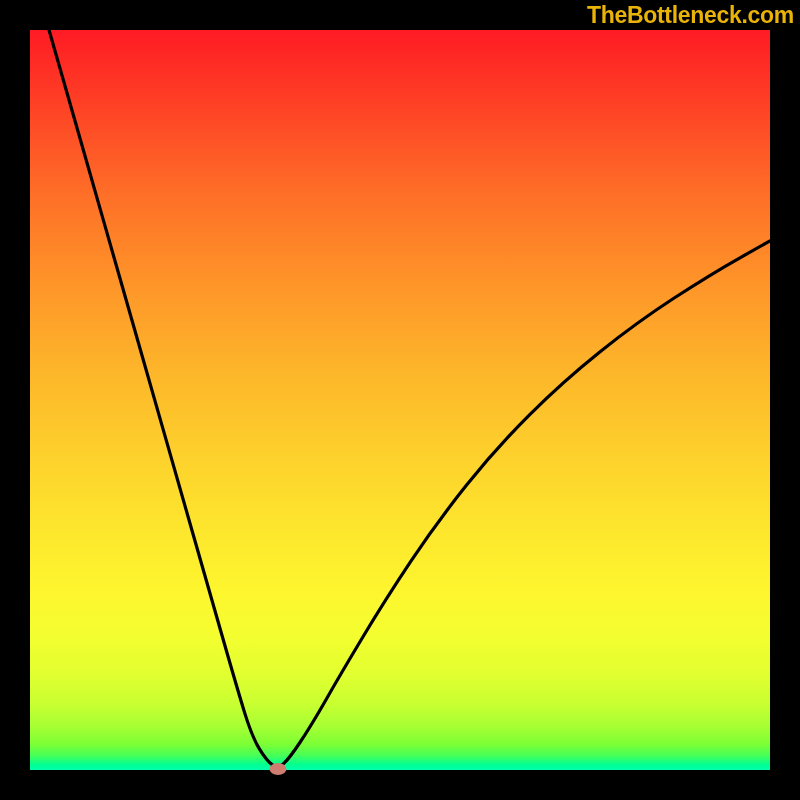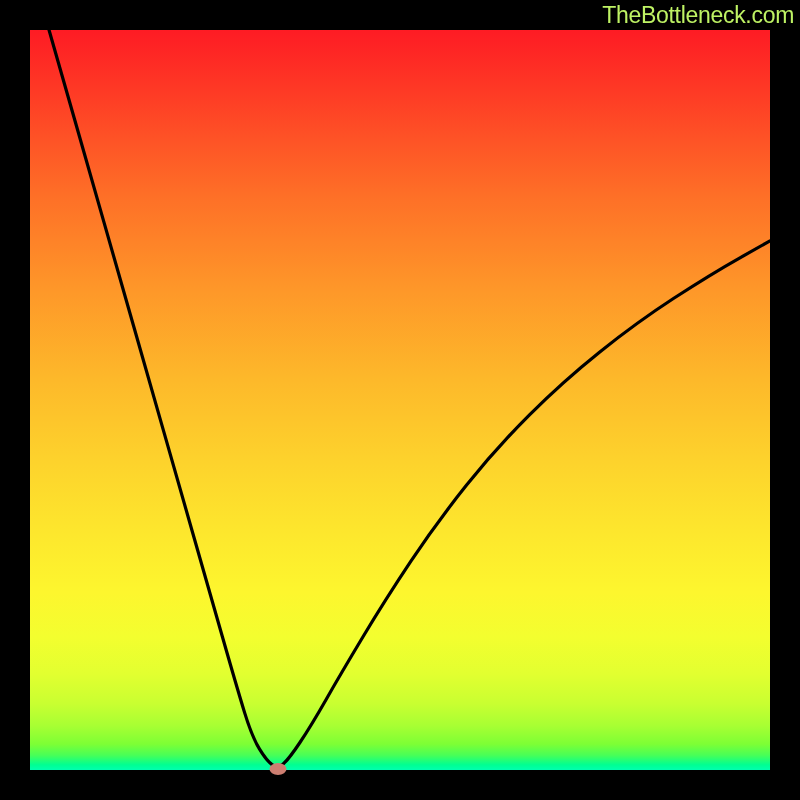--- a/index.html
+++ b/index.html
@@ -57,23 +57,23 @@
     width: 17px;
     height: 12px;
     background: #cd7e71;
     border-radius: 50%;
     transform: translate(-50%, -50%);
   }
   .attribution {
     position: absolute;
     top: 2px;
     right: 6px;
-    color: #bef264;
+    color: #eab308;
     font-size: 23px;
-    font-weight: 400;
+    font-weight: 700;
     letter-spacing: -0.3px;
   }
 </style>
 </head>
 <body>
 
 <div class="attribution">TheBottleneck.com</div>
 
 <div class="frame">
 

